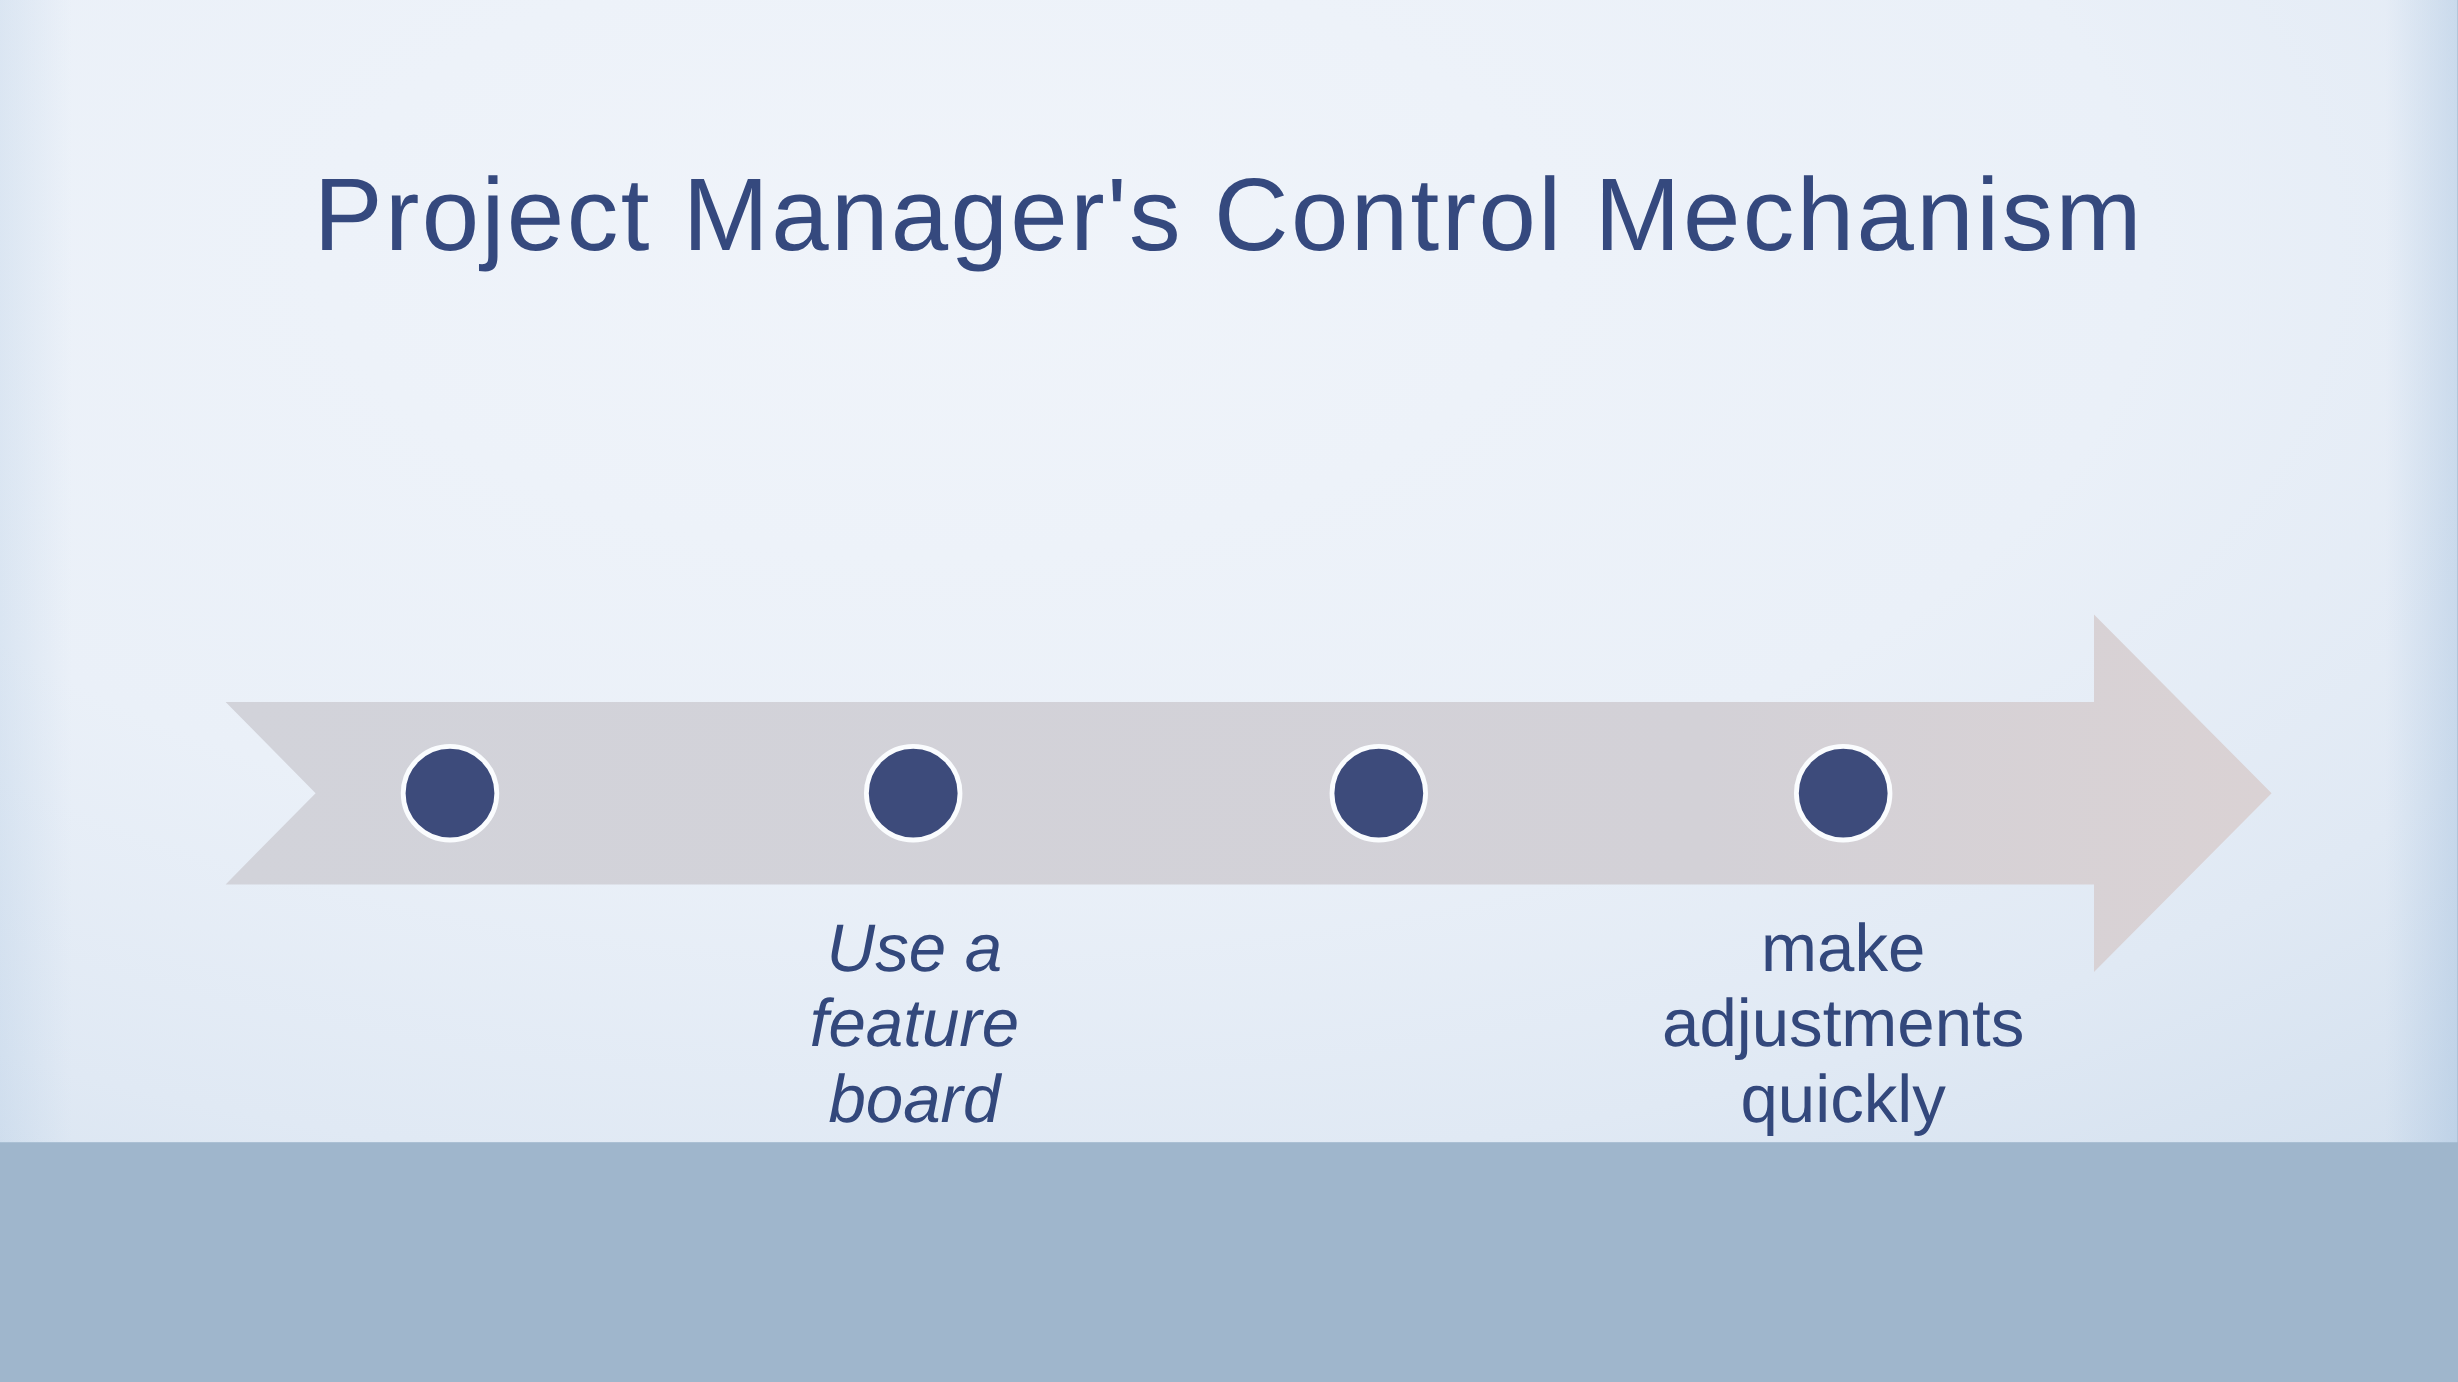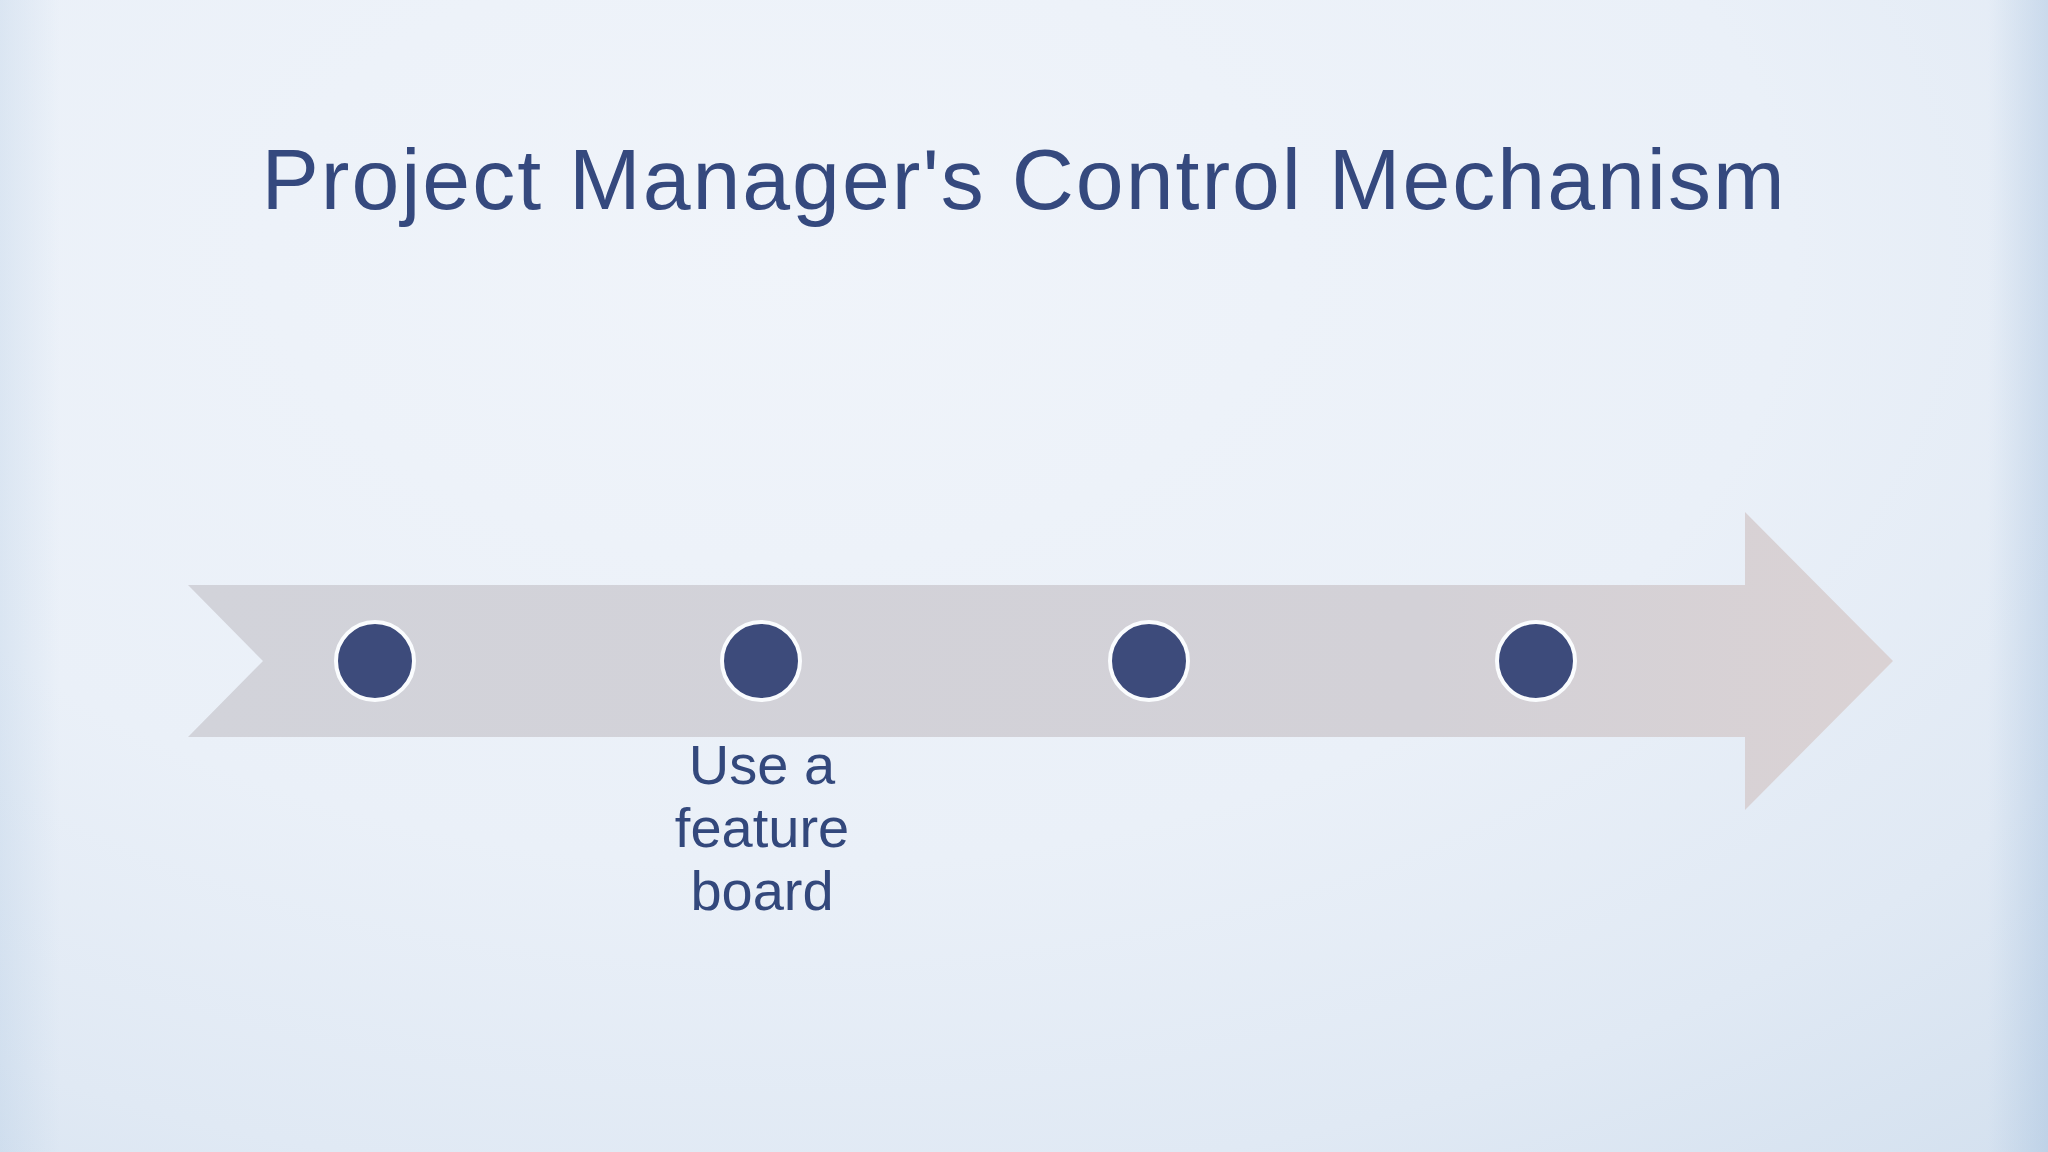--- a/index.html
+++ b/index.html
@@ -4,21 +4,21 @@
 <style>
   html, body {
     margin: 0;
     padding: 0;
     background: #9fb6cc;
     font-family: "Liberation Sans", sans-serif;
   }
   .slide {
     position: relative;
     width: 2048px;
-    height: 1152px;
+    height: 952px;
     overflow: hidden;
     background-image:
       linear-gradient(to left,  rgba(140,175,212,0.30) 0px, rgba(140,175,212,0.0) 60px),
       linear-gradient(to right, rgba(160,190,220,0.22) 0px, rgba(160,190,220,0.0) 60px),
       radial-gradient(130% 140% at 38% 22%,
         #F0F4FA 0%, #EAF0F8 38%, #E0E9F4 58%, #CDDCEC 82%, #BED1E6 100%);
   }
   .title {
     position: absolute;
     top: 128px;
@@ -56,21 +56,21 @@
   .step-label {
     position: absolute;
     transform: translateX(-50%);
     text-align: center;
     font-size: 56px;
     line-height: 63px;
     color: #33487C;
     white-space: pre-line;
   }
   .label-1 { left: 377px;  top: 431px; }
-  .label-2 { left: 762px;  top: 733px; }
+  .label-2 { left: 762px;  top: 758px; font-style: italic; }
   .label-3 { left: 1150px; top: 374px; }
   .label-4 { left: 1536px; top: 758px; }
 </style>
 </head>
 <body>
 
 <div class="slide">
 
   <div class="title">Project Manager's Control Mechanism</div>
 
@@ -89,14 +89,17 @@
   <div class="dot dot-2"></div>
   <div class="dot dot-3"></div>
   <div class="dot dot-4"></div>
 
 
   <div class="step-label label-2">Use a
 feature
 board</div>
 
 
+  <div class="step-label label-4">make
+adjustments
+quickly</div>
 
 </div>
 
 </body></html>

